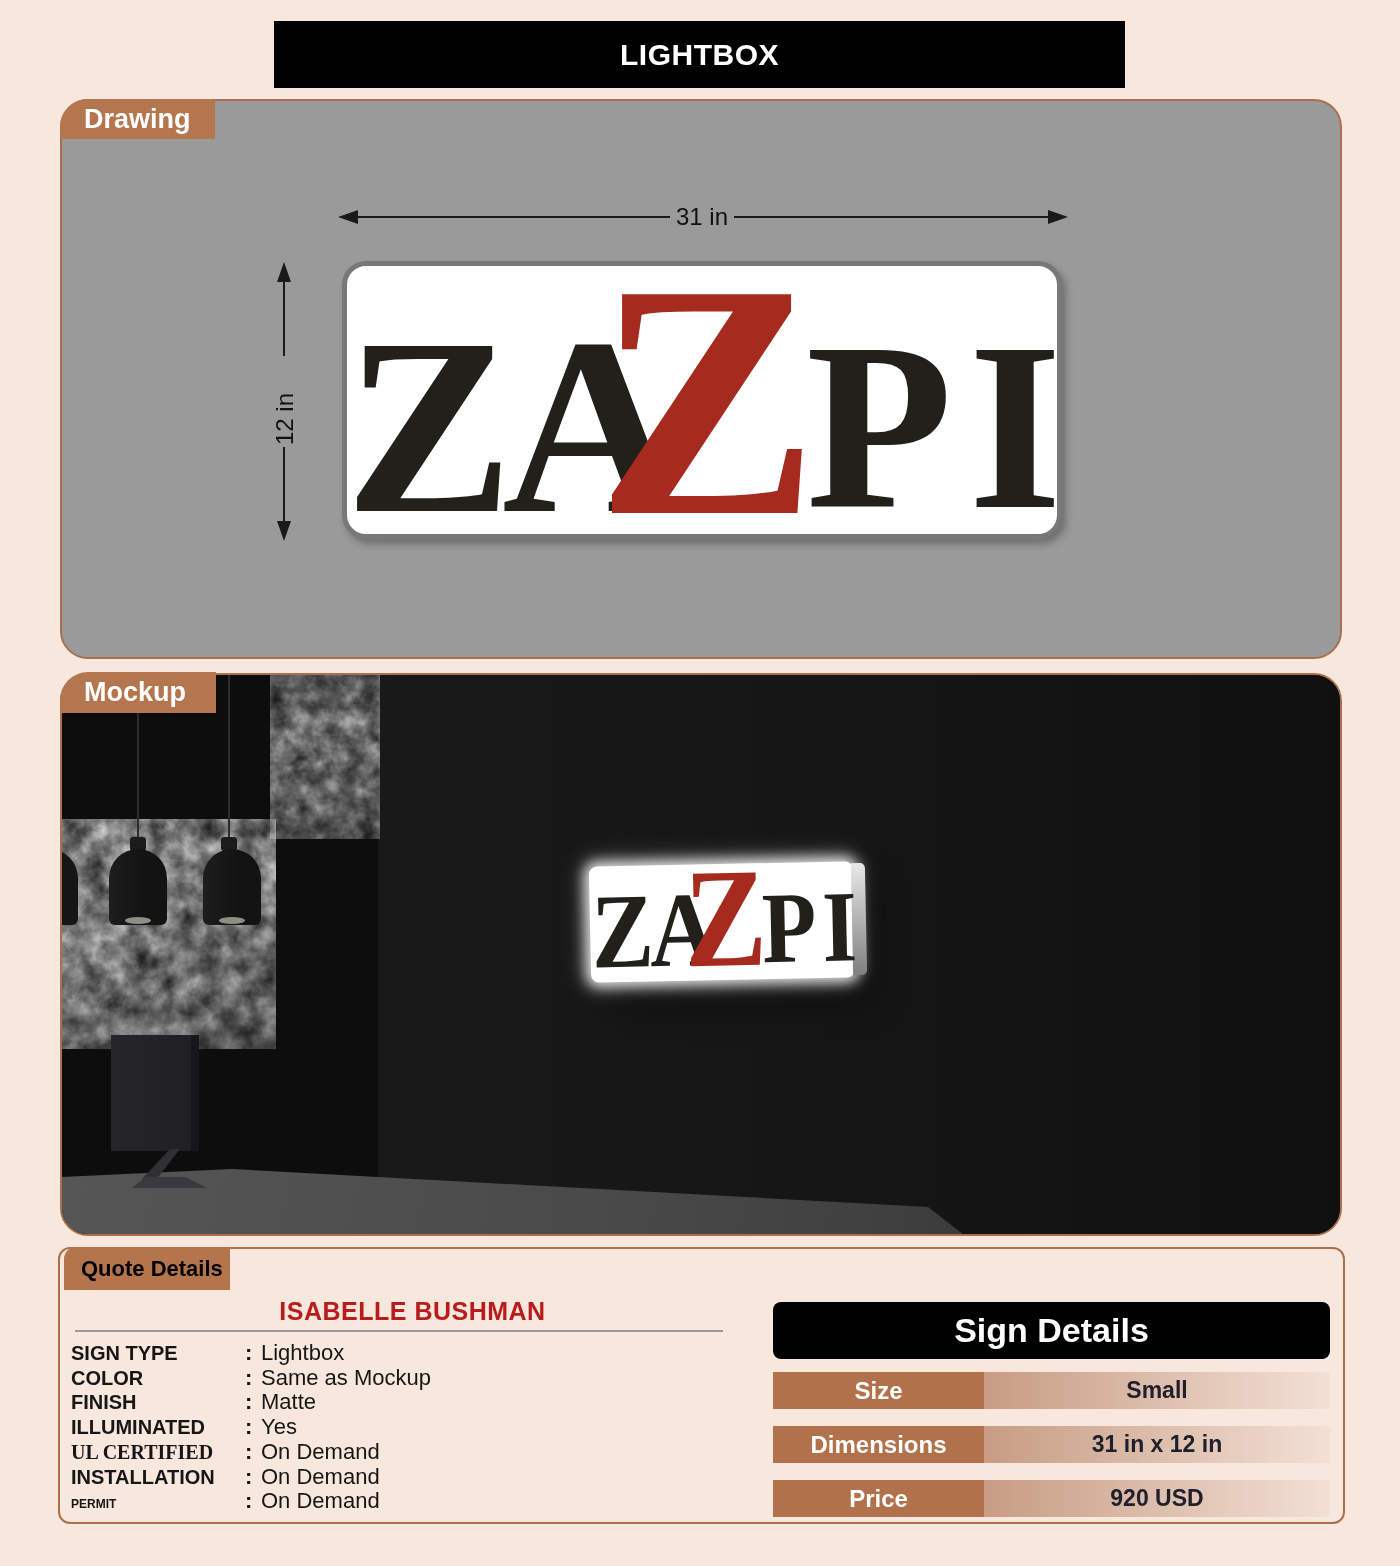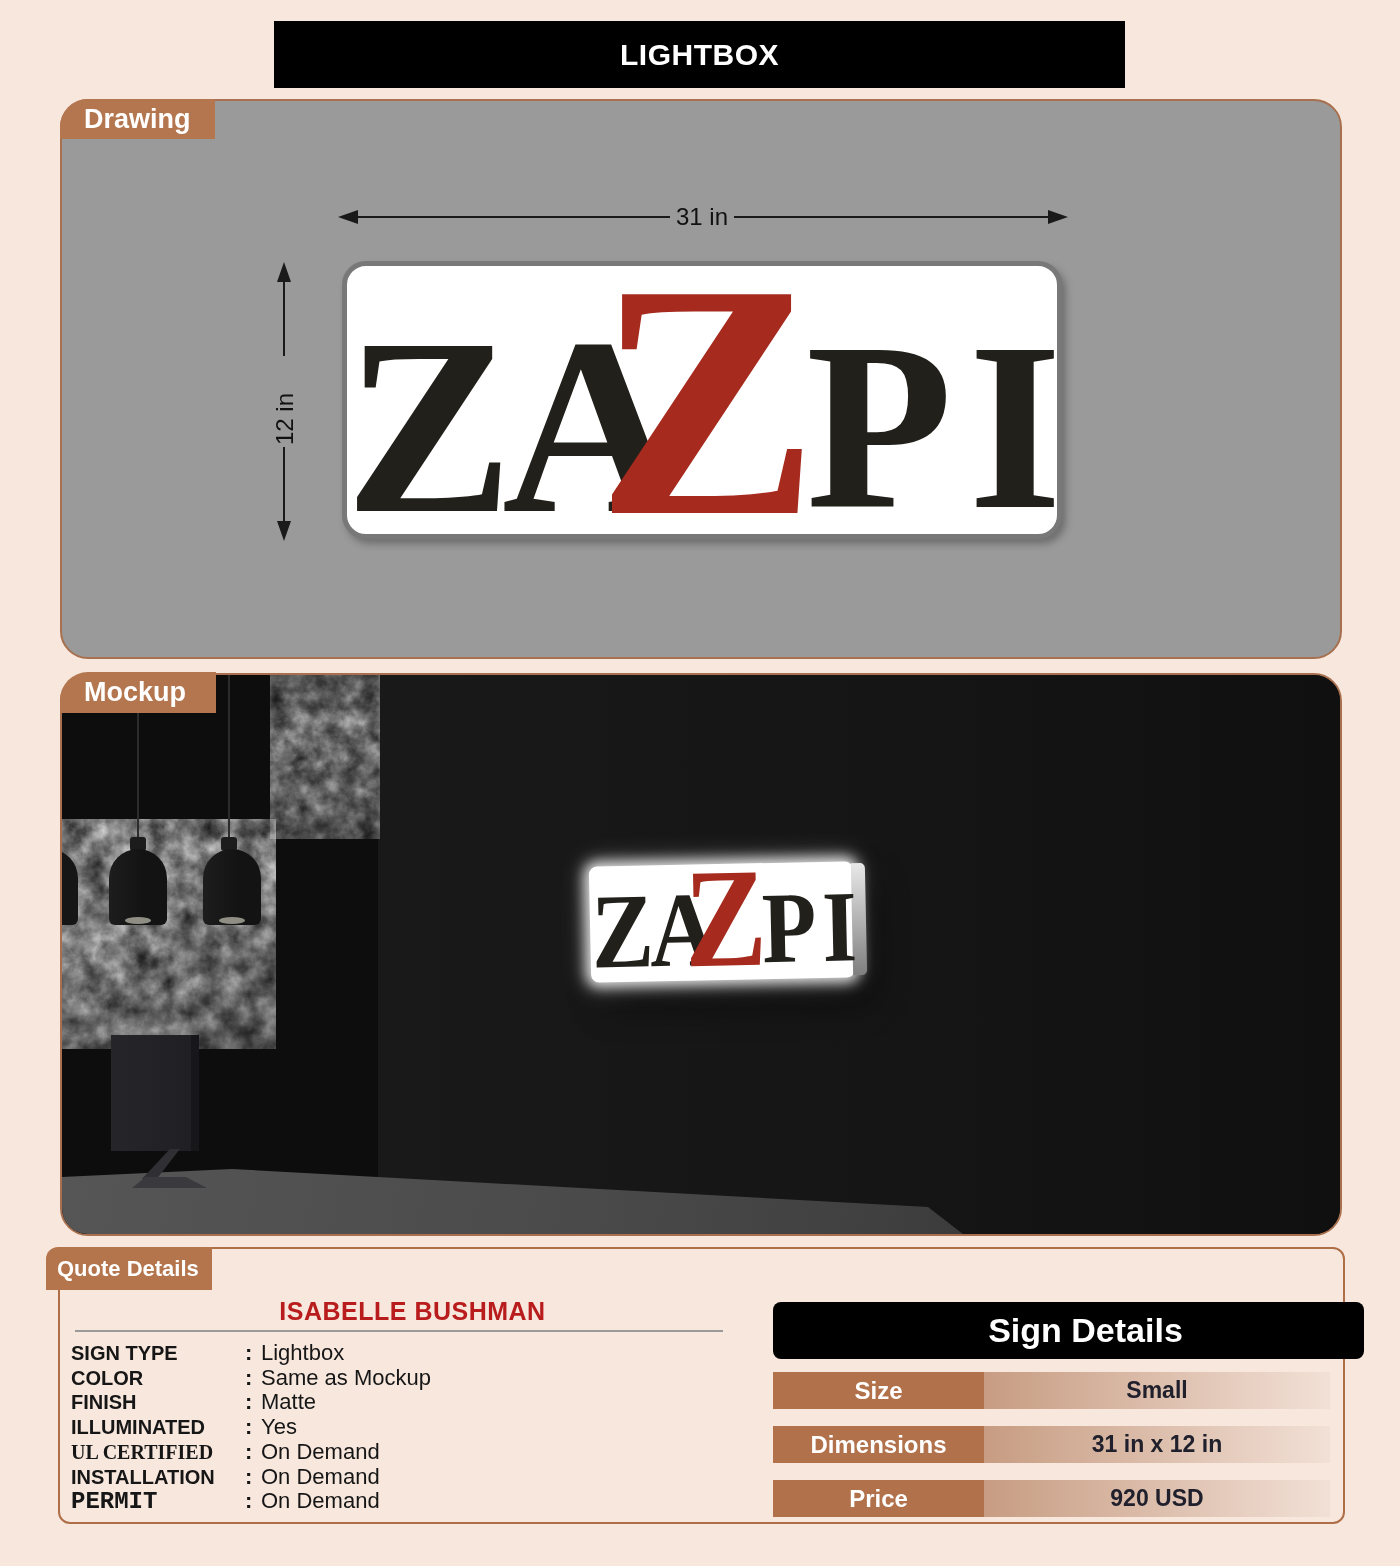--- a/index.html
+++ b/index.html
@@ -114,37 +114,37 @@
     <span class="abs" style="left:3px;top:39px;font-size:252px;line-height:1;color:#21201b;letter-spacing:-11px;">ZA</span>
     <span class="abs" style="left:254px;top:-28px;font-size:334px;line-height:1;color:#a62b1e;">Z</span>
     <span class="abs" style="left:464px;top:45px;font-size:240px;line-height:1;color:#21201b;letter-spacing:16px;">PI</span>
   </div>
 </div>
 
 <div class="abs" style="left:60px;top:672px;width:156px;height:41px;background:#b4764e;border-radius:28px 0 0 0;display:flex;align-items:center;color:#fff;font-size:27px;font-weight:bold;padding-left:24px;box-sizing:border-box;">Mockup</div>
 
 <div class="abs" style="left:58px;top:1247px;width:1287px;height:277px;border:2px solid #ae6f48;border-radius:12px;box-sizing:border-box;"></div>
 
-<div class="abs" style="left:46px;top:1247px;width:166px;height:43px;background:#b4744c;border-radius:12px 0 0 0;display:flex;align-items:center;color:#ffffff;font-size:22px;font-weight:bold;padding-left:11px;box-sizing:border-box;white-space:nowrap;">Quote Details</div>
+<div class="abs" style="left:64px;top:1247px;width:166px;height:43px;background:#b4744c;border-radius:12px 0 0 0;display:flex;align-items:center;color:#000000;font-size:22px;font-weight:bold;padding-left:17px;box-sizing:border-box;white-space:nowrap;">Quote Details</div>
 
 <div class="abs" style="left:79px;top:1297px;width:667px;text-align:center;font-size:25px;font-weight:bold;color:#b91c1c;letter-spacing:0.5px;">ISABELLE BUSHMAN</div>
 
 <div class="abs" style="left:75px;top:1330px;width:648px;height:2px;background:#9a9a9a;"></div>
 
 <div class="abs" style="left:71px;top:1341px;width:680px;font-size:22px;color:#161616;line-height:24.7px;">
   <div><b style="font-size:20px;">SIGN TYPE</b><span class="abs" style="left:174px;font-weight:bold;">:</span><span class="abs" style="left:190px;">Lightbox</span></div>
   <div><b style="font-size:20px;text-align:right;">COLOR</b><span class="abs" style="left:174px;font-weight:bold;">:</span><span class="abs" style="left:190px;">Same as Mockup</span></div>
   <div><b style="font-size:20px;margin-top:16px;">FINISH</b><span class="abs" style="left:174px;font-weight:bold;">:</span><span class="abs" style="left:190px;">Matte</span></div>
   <div><b style="font-size:20px;">ILLUMINATED</b><span class="abs" style="left:174px;font-weight:bold;">:</span><span class="abs" style="left:190px;">Yes</span></div>
   <div><b style="font-size:20px;font-family:Liberation Serif, serif;">UL CERTIFIED</b><span class="abs" style="left:174px;font-weight:bold;">:</span><span class="abs" style="left:190px;">On Demand</span></div>
   <div><b style="font-size:20px;">INSTALLATION</b><span class="abs" style="left:174px;font-weight:bold;">:</span><span class="abs" style="left:190px;">On Demand</span></div>
-  <div><b style="font-size:24px;font-family:Liberation Mono, monospace;">PERMIT</b><span class="abs" style="left:174px;font-weight:bold;">:</span><span class="abs" style="left:190px;">On Demand</span></div>
+  <div><b style="font-size:12px;">PERMIT</b><span class="abs" style="left:174px;font-weight:bold;">:</span><span class="abs" style="left:190px;">On Demand</span></div>
 </div>
 
-<div class="abs" style="left:773px;top:1302px;width:557px;height:57px;background:#000;border-radius:8px;display:flex;align-items:center;justify-content:center;color:#fff;font-size:34px;font-weight:bold;padding-left:34px;">Sign Details</div>
+<div class="abs" style="left:773px;top:1302px;width:557px;height:57px;background:#000;border-radius:8px;display:flex;align-items:center;justify-content:center;color:#fff;font-size:34px;font-weight:bold;">Sign Details</div>
 
 <div class="abs" style="left:773px;top:1372px;width:211px;height:37px;background:#b1714b;display:flex;align-items:center;justify-content:center;color:#fff;font-size:24px;font-weight:bold;">Size</div>
 
 <div class="abs" style="left:984px;top:1372px;width:346px;height:37px;background:linear-gradient(90deg,#c79c82,#f2e0d6);display:flex;align-items:center;justify-content:center;color:#20202c;font-size:23px;font-weight:bold;text-align:right;">Small</div>
 
 <div class="abs" style="left:773px;top:1426px;width:211px;height:37px;background:#b1714b;display:flex;align-items:center;justify-content:center;color:#fff;font-size:24px;font-weight:bold;">Dimensions</div>
 
 <div class="abs" style="left:984px;top:1426px;width:346px;height:37px;background:linear-gradient(90deg,#c79c82,#f2e0d6);display:flex;align-items:center;justify-content:center;color:#20202c;font-size:23px;font-weight:bold;">31 in x 12 in</div>
 
 <div class="abs" style="left:773px;top:1480px;width:211px;height:37px;background:#b1714b;display:flex;align-items:center;justify-content:center;color:#fff;font-size:24px;font-weight:bold;">Price</div>

